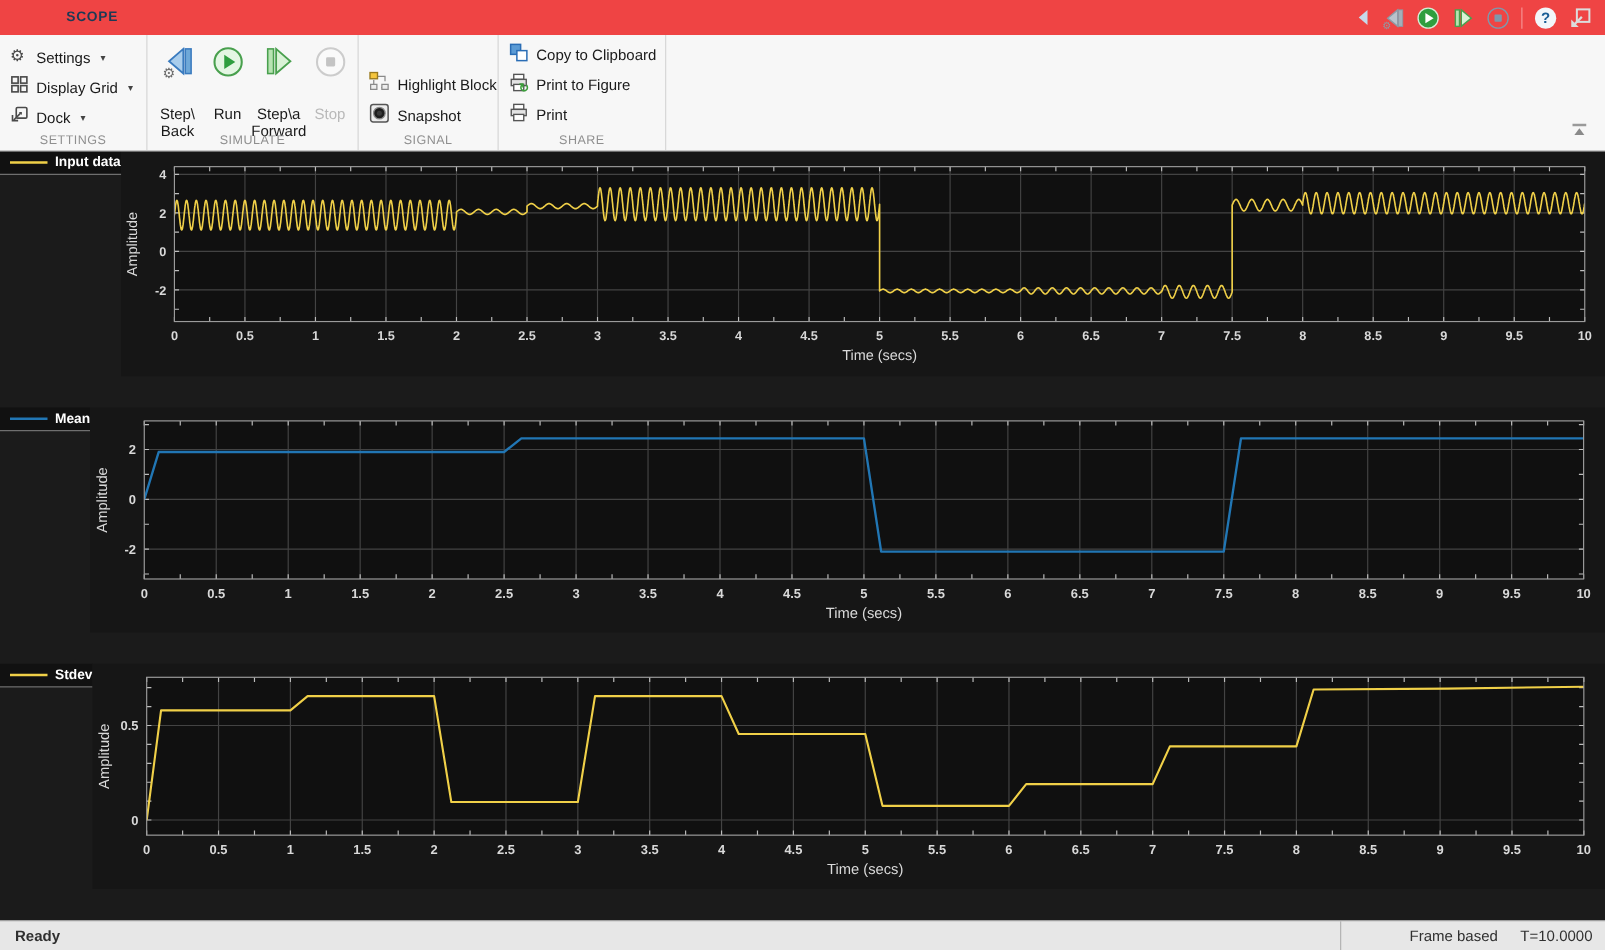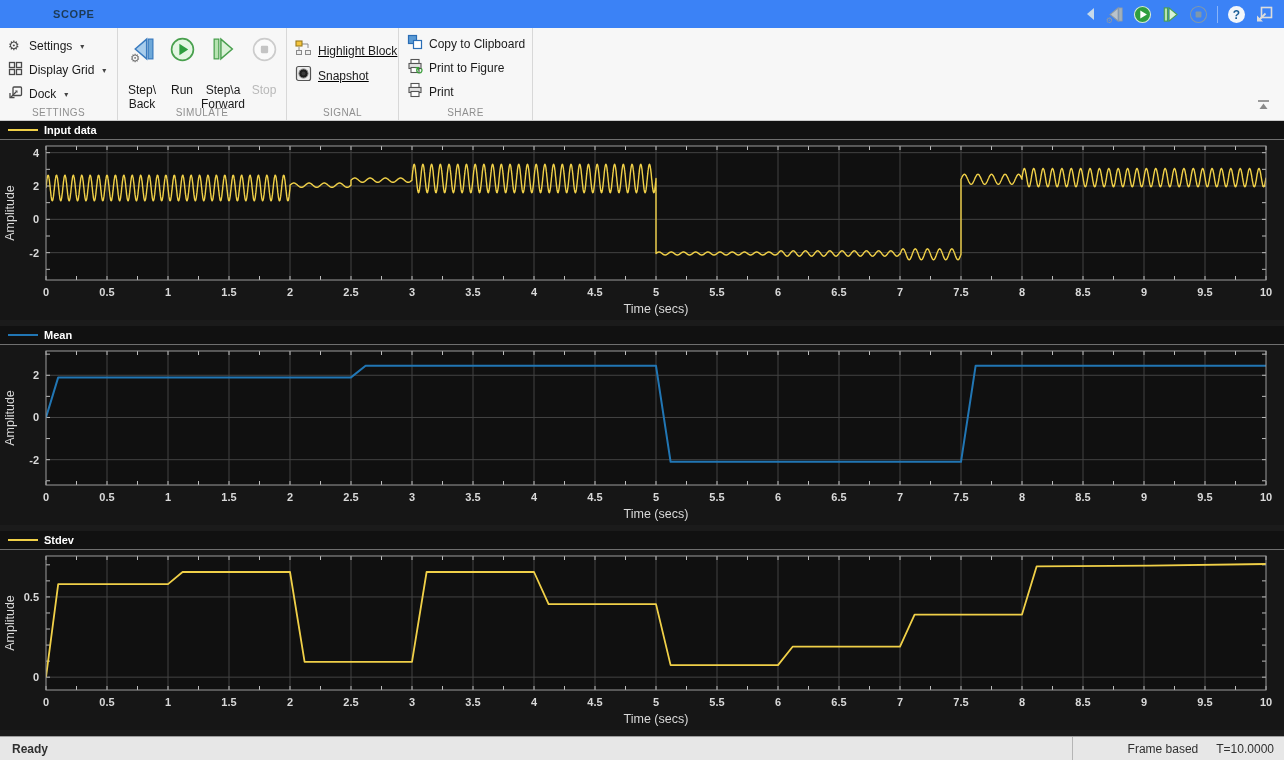--- a/index.html
+++ b/index.html
@@ -6,21 +6,21 @@
   body{
     width:1284px;height:760px;overflow:hidden;
     font-family:"Liberation Sans",sans-serif;
     background:#1b1b1b;
     -webkit-font-smoothing:antialiased;
   }
   .window{width:1284px;height:760px;display:flex;flex-direction:column;}
 
   
   .tabbar{
-    height:28px;background:#3b82f6;display:flex;align-items:center;
+    height:28px;background:#ef4444;display:flex;align-items:center;
     flex:0 0 auto;padding-left:33px;
   }
   .tab{
     font-size:11px;font-weight:bold;letter-spacing:.6px;
     padding:0 20px;line-height:28px;cursor:default;
   }
   .tab.inactive{color:#1c3a55;}
   .tab.active{color:#ffffff;margin-left:22px;}
   .quick-tools{margin-left:auto;display:flex;align-items:center;gap:9px;padding-right:10px;}
   .quick-tools svg{display:block;}
@@ -37,29 +37,29 @@
     font-size:10px;color:#8f8f8f;letter-spacing:.4px;
   }
   .sec-settings{width:118px;padding:6px 0 0 8px;}
   .menu-row{display:flex;align-items:center;height:24px;gap:6px;cursor:default;}
   .menu-row .mlabel{font-size:12px;color:#1a1a1a;white-space:nowrap;}
   .caret{font-size:8px;color:#444;margin-left:2px;}
   .sec-simulate{width:169px;display:flex;padding:8px 4px 0 6px;gap:4px;}
   .sim-btn{width:38px;display:flex;flex-direction:column;align-items:center;cursor:default;}
   .sim-btn .blabel{font-size:12px;color:#1a1a1a;line-height:14px;text-align:center;margin-top:16px;white-space:nowrap;}
   .sim-btn.disabled .blabel{color:#b9b9b9;}
-  .sec-signal{width:112px;padding:10px 0 0 8px;text-decoration:underline;}
+  .sec-signal{width:112px;padding:27px 0 0 8px;}
   .sec-share{width:134px;padding:4px 0 18px 8px;}
   .row24{height:25px;}
   .toolstrip-rest{flex:1;position:relative;border-right:none;}
   .collapse-ribbon{position:absolute;right:14px;bottom:6px;cursor:default;}
 
   
   .charts{height:615px;background:#1b1b1b;flex:0 0 auto;}
-  .panel{height:205px;display:flex;flex-direction:column;}
+  .panel{height:205px;display:flex;}
   .legend{
     height:18px;background:#111111;border-bottom:1px solid #6f6f6f;
     display:flex;align-items:center;flex:0 0 auto;
   }
   .legend .swatch{width:30px;height:2px;margin-left:8px;flex:0 0 auto;}
   .legend .llabel{font-size:11px;font-weight:bold;color:#ffffff;margin-left:6px;}
   .panel svg{display:block;background:#161616;}
 
   
   .statusbar{

